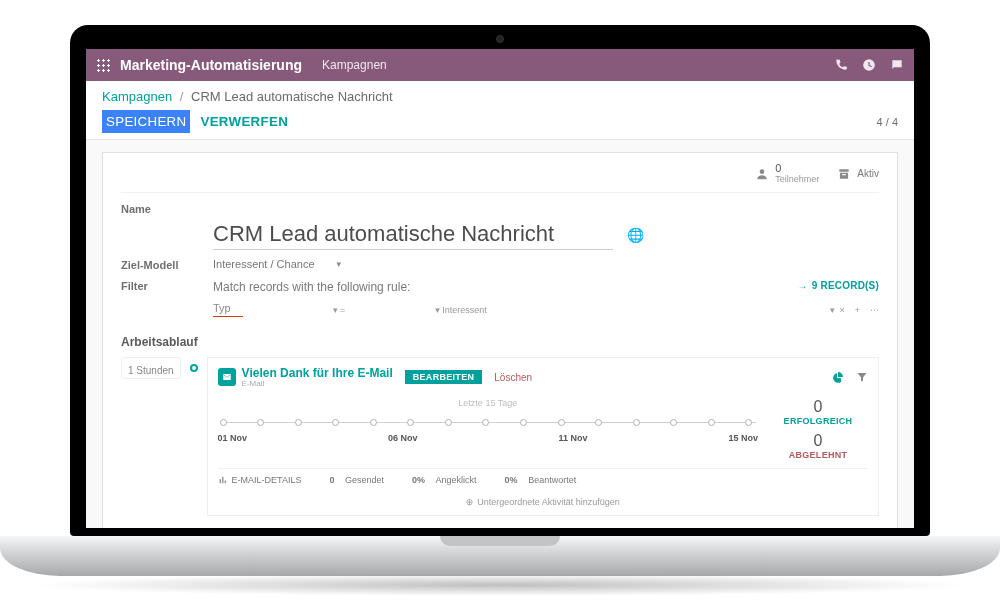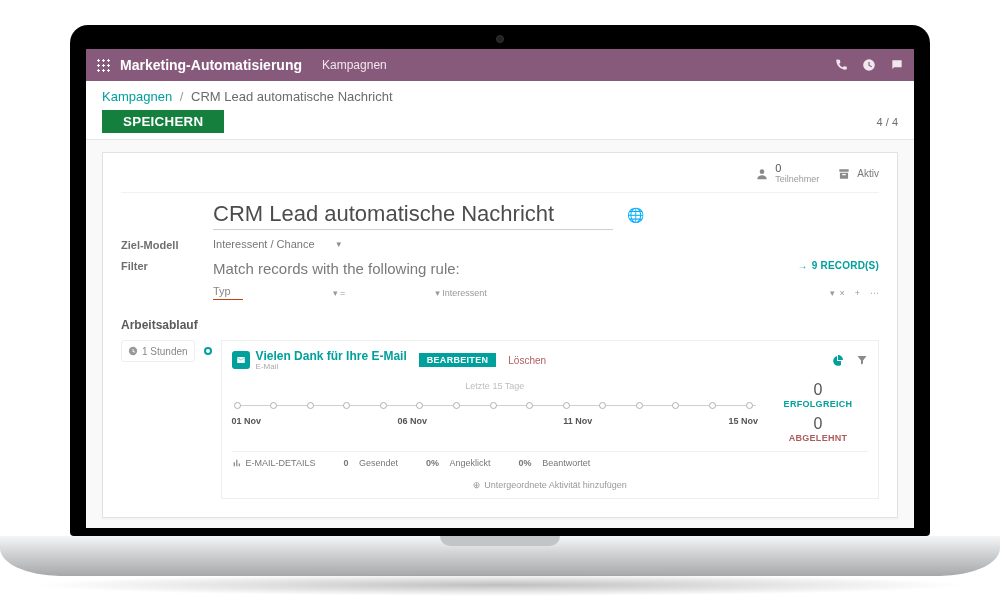--- a/index.html
+++ b/index.html
@@ -31,22 +31,22 @@
   .topbar .right { margin-left: auto; display: flex; gap: 14px; color: #f1e6ed; }
   .topbar .right svg { width: 14px; height: 14px; fill: #f1e6ed; }
 
   .breadcrumbs { padding: 8px 16px 0 16px; font-size: 13px; }
   .breadcrumbs .lnk { color: #00a09d; cursor: pointer; }
   .breadcrumbs .sep { color: #999; padding: 0 4px; }
   .breadcrumbs .cur { color: #6b6b6b; }
 
   .control-row { display: flex; align-items: center; padding: 6px 16px 6px 16px;
                  border-bottom: 1px solid #e6e6e6; font-size: 11px; }
-  .btn-save { background: #15803d; color: #fff; padding: 4px 21px; border: none;
-              font-weight: 700; letter-spacing: .3px; cursor: pointer; }
+  .btn-save { background: #3b82f6; color: #fff; padding: 4px 4px; border: none;
+              font-weight: 400; letter-spacing: .3px; cursor: pointer; }
   .btn-discard { color: #00a09d; background: none; border: none; padding: 4px 10px;
                  font-weight: 600; letter-spacing: .3px; cursor: pointer; }
   .pager { margin-left: auto; color: #6f6f6f; }
 
   .sheet-wrap { padding: 12px 16px; background: #f9f9f9; height: calc(100% - 78px); overflow: auto; }
   .sheet { background: #fff; border: 1px solid #e2e2e2; padding: 10px 18px 18px 18px;
            box-shadow: 0 1px 2px rgba(0,0,0,.04); position: relative; }
 
   .stat-btns { display: flex; justify-content: flex-end; gap: 18px; color: #7a7a7a;
                font-size: 10px; border-bottom: 1px solid #f1f1f1; padding-bottom: 8px; margin-bottom: 10px; }
@@ -58,35 +58,35 @@
   .form-row { display: flex; align-items: center; margin-bottom: 8px; }
   .form-row .flabel { width: 92px; color: #6f6f6f; font-size: 11px; font-weight: 600; }
   .name-input { font-size: 22px; color: #4c4c4c; border: none; border-bottom: 1px solid #cfcfcf;
                 width: 400px; padding: 2px 0; background: transparent; }
   .globe { color: #00a09d; margin-left: 14px; font-size: 14px; }
 
   .select-like { color: #777; font-size: 11px; display: inline-flex; align-items: center;
                  padding-bottom: 2px; cursor: pointer; }
   .caret-dn { margin-left: 22px; color: #8a8a8a; font-size: 9px; }
 
-  .filter-line { color: #7a7a7a; font-size: 15px; text-align: right; }
+  .filter-line { color: #7a7a7a; font-size: 12px; text-align: right; }
   .records-link { color: #00a09d; font-size: 10px; font-weight: 700; letter-spacing: .2px;
                   margin-left: auto; display: flex; align-items: center; gap: 4px; cursor: pointer; }
 
   .filter-fields { display: flex; align-items: center; gap: 90px; margin-top: 6px;
                    padding-left: 92px; color: #888; font-size: 11px; }
   .filter-fields .fld { border-bottom: 1px solid #c2410c; padding-bottom: 2px; min-width: 30px; }
   .filter-fields .tiny { font-size: 9px; color: #999; }
   .fld-ops { margin-left: auto; display: flex; gap: 10px; color: #888; }
 
   .section-h { font-size: 12px; font-weight: 700; color: #5a5a5a; margin: 18px 0 8px 0; }
 
   .workflow { display: flex; gap: 8px; }
   .delay-chip { border: 1px solid #eee; border-radius: 3px; padding: 3px 6px; font-size: 10px;
-                color: #888; display: flex; align-items: center; gap: 4px; height: 22px; }
+                color: #888; display: flex; align-items: center; gap: 4px; height: 22px; flex-direction: column; }
   .timeline { width: 10px; display: flex; justify-content: center; }
   .timeline .node { width: 8px; height: 8px; background: #fff; border: 2px solid #00a09d;
                     border-radius: 50%; margin-top: 7px; }
 
   .activity { flex: 1; border: 1px solid #eee; padding: 8px 10px; }
   .act-head { display: flex; align-items: center; gap: 6px; }
   .mail-badge { width: 18px; height: 18px; background: #00a09d; border-radius: 3px;
                 display: flex; align-items: center; justify-content: center; }
   .mail-badge svg { width: 10px; height: 10px; fill: #fff; }
   .act-title { color: #00a09d; font-weight: 700; font-size: 12px; }
@@ -144,20 +144,21 @@
       </div>
 
       <div class="breadcrumbs">
         <span class="lnk">Kampagnen</span>
         <span class="sep">/</span>
         <span class="cur">CRM Lead automatische Nachricht</span>
       </div>
 
       <div class="control-row">
         <button class="btn-save">SPEICHERN</button>
+        <button class="btn-discard">VERWERFEN</button>
         <div class="pager">4 / 4</div>
       </div>
 
       <div class="sheet-wrap">
         <div class="sheet">
 
           <div class="stat-btns">
             <div class="stat-btn">
               <svg class="stat-ico" viewBox="0 0 24 24">
                   <path d="M12 12a4 4 0 100-8 4 4 0 000 8zm-8 8c0-4 4-6 8-6s8 2 8 6v1H4v-1z"></path>
@@ -168,20 +169,23 @@
               </div>
             </div>
             <div class="stat-btn">
               <svg class="stat-ico" viewBox="0 0 24 24">
                   <path d="M4 4h16v4H4V4zm1 6h14v10H5V10zm4 2v2h6v-2H9z"></path>
                 </svg>
               <span>Aktiv</span>
             </div>
           </div>
 
+          <div class="form-row">
+            <div class="flabel">Name</div>
+          </div>
           <div class="form-row" style="margin-top:-4px;">
             <div style="width:92px"></div>
             <input class="name-input" value="CRM Lead automatische Nachricht" style="">
             <span class="globe">🌐</span>
           </div>
 
           <div class="form-row">
             <div class="flabel">Ziel-Modell</div>
             <div class="select-like">
               <span>Interessent / Chance</span>

